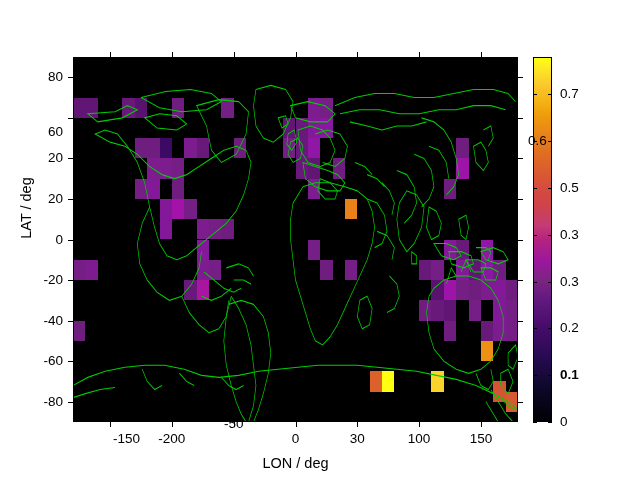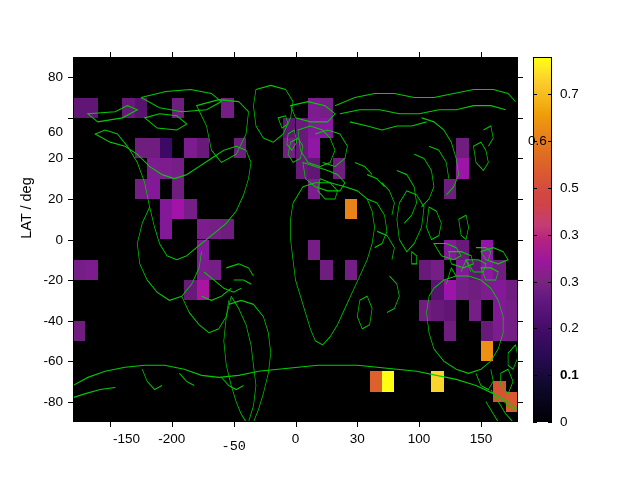--- a/index.html
+++ b/index.html
@@ -306,20 +306,21 @@
         <path d="M334,170 L340,176 L344,180"></path>
         <path d="M0,168 L10,166 L22,164 L34,163"></path>
         <path d="M120,158 L126,162 L132,164 L138,162"></path>
       </g>
     </svg>
   </div>
   <div id="plot-frame"></div>
 
   <div id="ylabel">LAT / deg</div>
 
+  <div id="xlabel">LON / deg</div>
 
   <div id="cbar"></div>
 
 <div class="tick ytick" style="left: 68px; top: 77.2778px;"></div>
     <div class="tick ytick" style="left: 518px; top: 77.2778px;"></div>
     <div class="ylabel-txt" style="left: 11px; width: 52px; top: 69.2778px;">80</div>
     <div class="tick ytick" style="left: 68px; top: 117.833px;"></div>
     <div class="tick ytick" style="left: 518px; top: 117.833px;"></div>
     <div class="ylabel-txt" style="left: 11px; width: 52px; top: 124px;">60</div>
     <div class="tick ytick" style="left: 68px; top: 158.389px;"></div>
@@ -344,21 +345,21 @@
     <div class="tick ytick" style="left: 518px; top: 401.722px;"></div>
     <div class="ylabel-txt" style="left: 11px; width: 52px; top: 393.722px;">-80</div>
     <div class="tick xtick" style="left: 110.083px; top: 422px;"></div>
     <div class="tick xtick" style="left: 110.083px; top: 52px;"></div>
     <div class="xlabel-txt" style="left: 80.0833px; width: 60px; top: 431px; text-align: right;">-150</div>
     <div class="tick xtick" style="left: 171.889px; top: 422px;"></div>
     <div class="tick xtick" style="left: 171.889px; top: 52px;"></div>
     <div class="xlabel-txt" style="left: 141.889px; width: 60px; top: 431px;">-200</div>
     <div class="tick xtick" style="left: 233.694px; top: 422px;"></div>
     <div class="tick xtick" style="left: 233.694px; top: 52px;"></div>
-    <div class="xlabel-txt" style="left: 203.694px; width: 60px; top: 439px; font-family: Liberation Mono, monospace;">-50</div>
+    <div class="xlabel-txt" style="left: 203.694px; width: 60px; top: 416px;">-50</div>
     <div class="tick xtick" style="left: 295.5px; top: 422px;"></div>
     <div class="tick xtick" style="left: 295.5px; top: 52px;"></div>
     <div class="xlabel-txt" style="left: 265.5px; width: 60px; top: 431px;">0</div>
     <div class="tick xtick" style="left: 357.306px; top: 422px;"></div>
     <div class="tick xtick" style="left: 357.306px; top: 52px;"></div>
     <div class="xlabel-txt" style="left: 327.306px; width: 60px; top: 431px;">30</div>
     <div class="tick xtick" style="left: 419.111px; top: 422px;"></div>
     <div class="tick xtick" style="left: 419.111px; top: 52px;"></div>
     <div class="xlabel-txt" style="left: 389.111px; width: 60px; top: 431px;">100</div>
     <div class="tick xtick" style="left: 480.917px; top: 422px;"></div>

